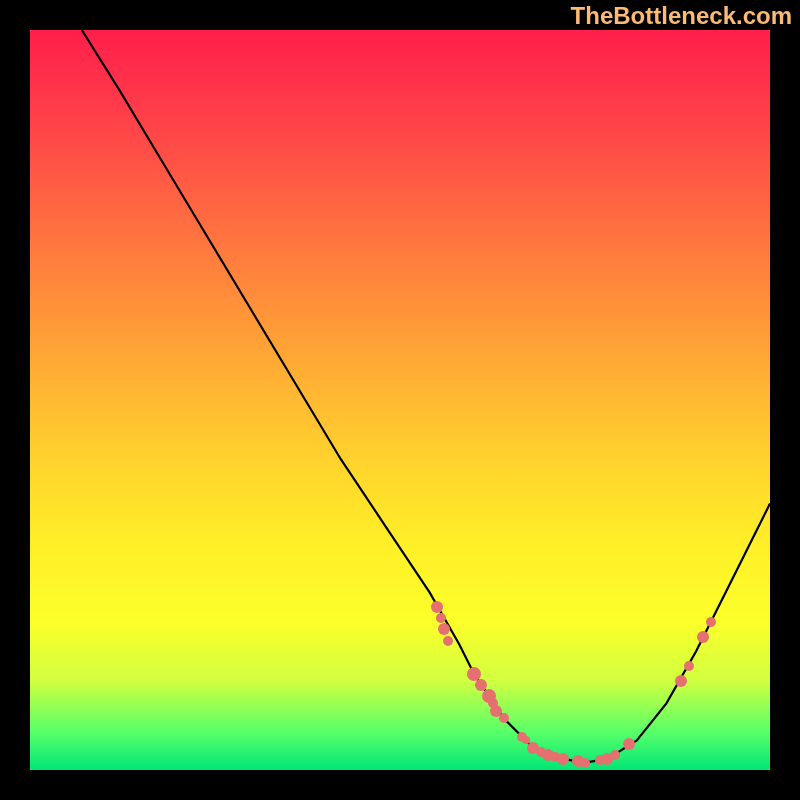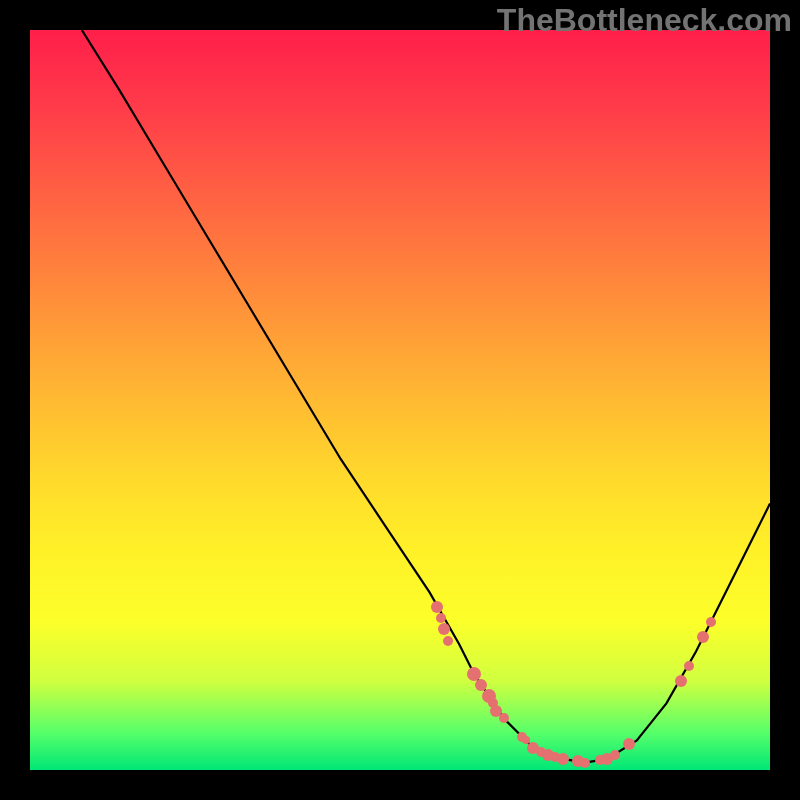--- a/index.html
+++ b/index.html
@@ -8,23 +8,23 @@
     height: 800px;
     background: #000;
     position: relative;
     font-family: Arial, sans-serif;
     overflow: hidden;
   }
   .watermark {
     position: absolute;
     top: 2px;
     right: 8px;
-    font-size: 32px;
+    font-size: 24px;
     font-weight: bold;
-    color: #737373;
+    color: #fdba74;
     z-index: 10;
   }
   .plot-area {
     position: absolute;
     left: 30px;
     top: 30px;
     width: 740px;
     height: 740px;
     background: linear-gradient(to bottom,
       #ff1f4a 0%,

